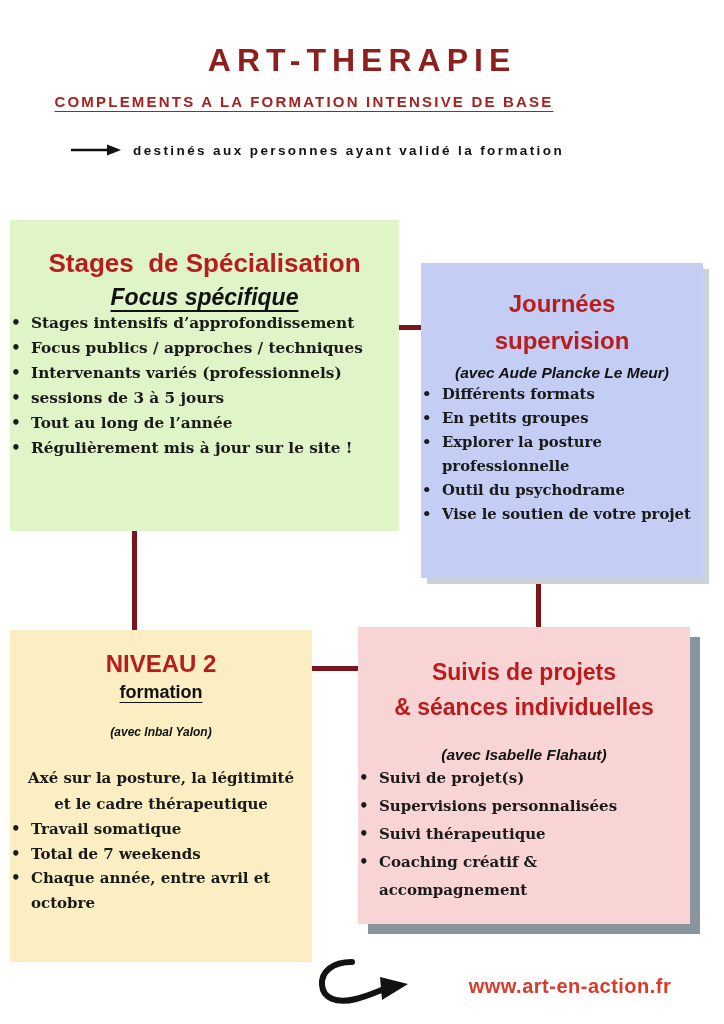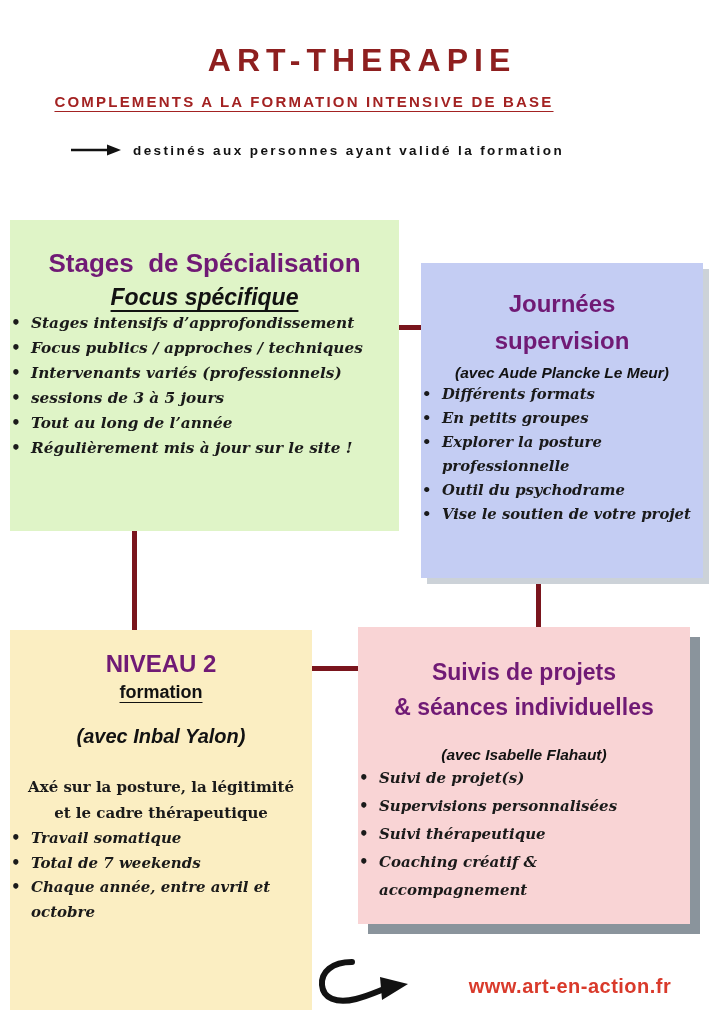--- a/index.html
+++ b/index.html
@@ -30,55 +30,55 @@
   .tagline {
     font-size:13.5px; font-weight:bold; letter-spacing:2.4px; color:#121212;
   }
   .arrow-svg { display:block; }
 
   
   .box { position:absolute; box-sizing:border-box; }
   .box-green  { left:10px;  top:220px; width:389px; height:311px; background:#dff4c7; }
   .box-blue   { left:421px; top:263px; width:282px; height:315px; background:#c4cdf3;
                 box-shadow:6px 6px 0 #ccd2d8; }
-  .box-yellow { left:10px;  top:630px; width:302px; height:380px; background:#fbeec2; }
+  .box-yellow { left:10px;  top:630px; width:302px; height:332px; background:#fbeec2; }
   .box-pink   { left:358px; top:627px; width:332px; height:297px; background:#f9d4d5;
                 box-shadow:10px 10px 0 #8a949c; }
 
   .box-title {
-    text-align:center; font-weight:bold; color:#701a75;
+    text-align:center; font-weight:bold; color:#b91c1c;
   }
   .g-title { padding-top:28px; font-size:26px; white-space:pre-wrap; }
   .g-sub {
     text-align:center; font-size:23px; font-weight:bold; font-style:italic;
     color:#121212; text-decoration:underline; text-underline-offset:5px;
     margin-top:5px;
   }
   .b-title { padding-top:22px; font-size:24px; line-height:1.55; white-space:pre-line; }
   .p-title { padding-top:28px; font-size:23px; line-height:1.5; white-space:pre-line; }
   .y-title { padding-top:20px; font-size:24px; }
   .y-sub {
     text-align:center; font-size:18px; font-weight:bold; color:#121212;
     text-decoration:underline; text-underline-offset:4px; margin-top:4px;
   }
   .author {
     text-align:center; font-size:15.5px; font-weight:bold; font-style:italic;
     color:#121212;
   }
   .b-author { margin-top:5px; }
-  .y-author { margin-top:22px; font-size:20px; }
+  .y-author { margin-top:22px; font-size:12px; }
   .p-author { margin-top:22px; }
 
   .intro {
     margin:26px auto 0 auto; max-width:272px; text-align:center;
     font-family:"DejaVu Serif", serif; font-weight:bold;
     font-size:15px; line-height:26px; color:#1a1a1a;
   }
 
-  ul.bullets { list-style:none; margin:0; padding:0;font-style:italic; }
+  ul.bullets { list-style:none; margin:0; padding:0; }
   ul.bullets li {
     position:relative; padding-left:21px;
     font-family:"DejaVu Serif", serif; font-weight:bold; color:#1a1a1a;
   }
   ul.bullets li::before {
     content:"\2022"; position:absolute; left:1px; top:0;
     font-family:"DejaVu Sans", sans-serif;
   }
   .g-bullets { margin:33px 10px 0 30px; }
   .g-bullets li { font-size:15.3px; line-height:25px; }

